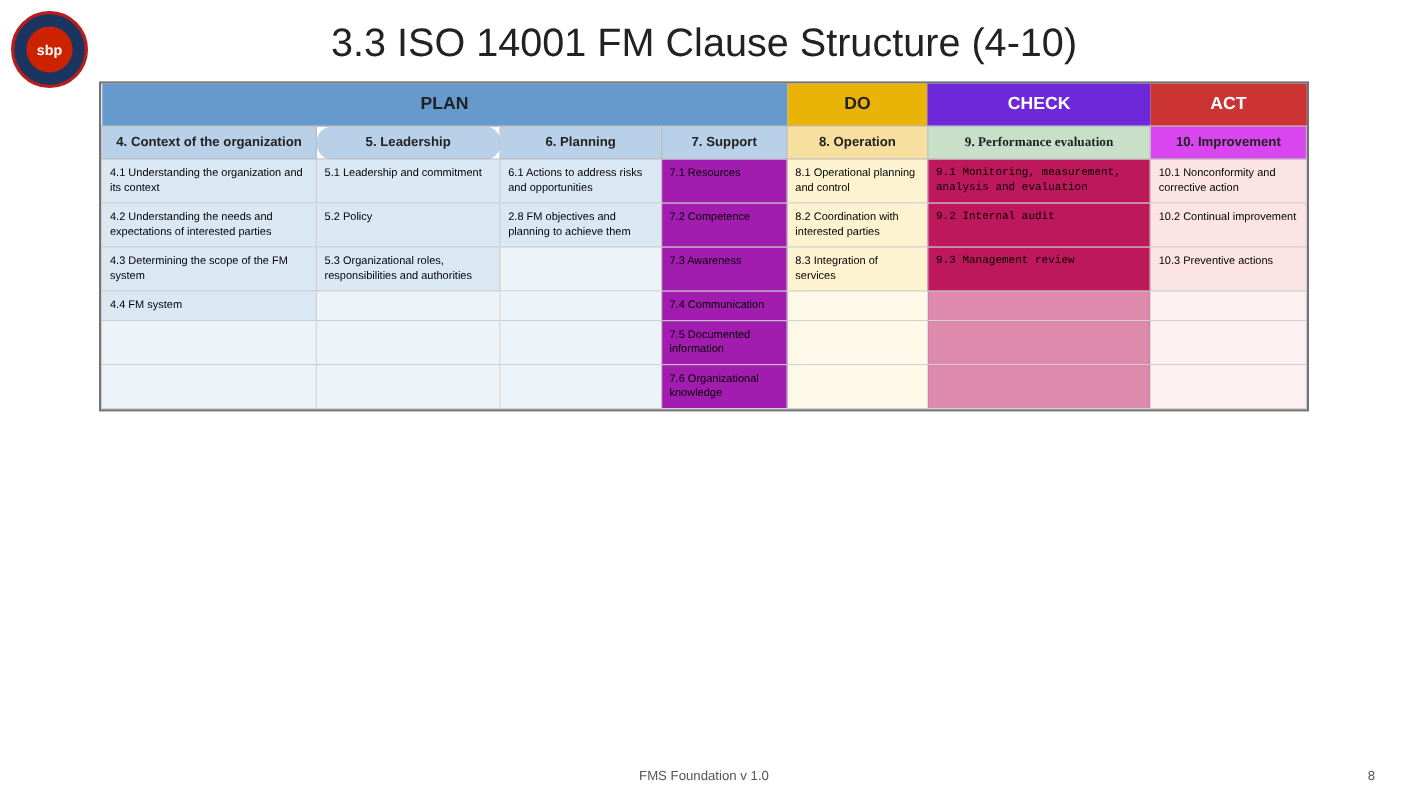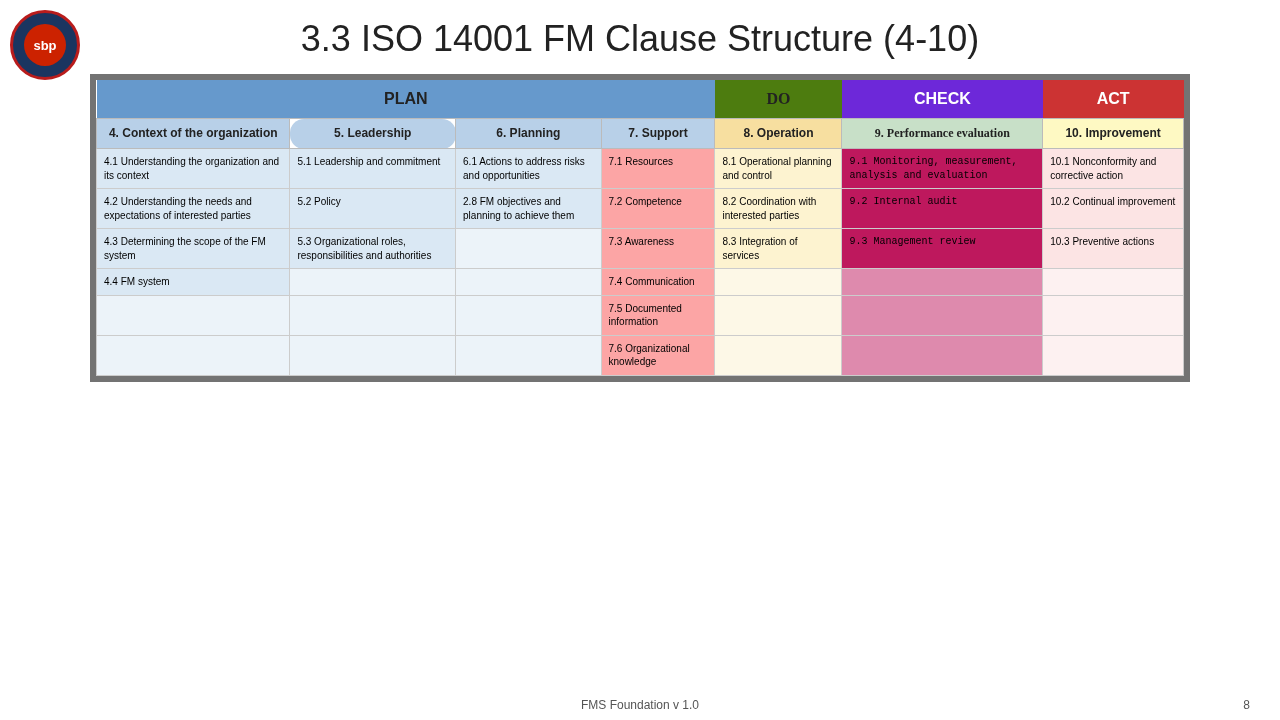--- a/index.html
+++ b/index.html
@@ -50,21 +50,21 @@
       align-items: center;
       justify-content: center;
       color: white;
       font-size: 13px;
       font-weight: bold;
       letter-spacing: 0px;
     }
 
     .table-container {
       margin: 0 90px;
-      border: 6px solid #737373;
+      border: 2px solid #737373;
     }
 
     table {
       width: 100%;
       border-collapse: collapse;
       font-size: 11.5px;
     }
 
     
     .header-row-1 th {
@@ -72,23 +72,22 @@
       font-size: 16px;
       padding: 10px 8px;
       text-align: center;
       color: #333;
     }
     .th-plan {
       background: #6699cc;
       color: #222 !important;
     }
     .th-do {
-      background: #4d7c0f;
+      background: #eab308;
       color: #222 !important;
-      font-family: Liberation Serif, serif;
     }
     .th-check {
       background: #6d28d9;
       color: #fff !important;
     }
     .th-act {
       background: #cc3333;
       color: #fff !important;
     }
 
@@ -100,34 +99,34 @@
       vertical-align: top;
       border: 1px solid #bbb;
       color: #222;
     }
     .col-context { background: #b8d0e8; }
     .col-leadership { background: #b8d0e8; border-radius: 14px; }
     .col-planning { background: #b8d0e8; }
     .col-support { background: #b8d0e8; }
     .col-operation { background: #f7dfa0; }
     .col-performance { background: #c8e0c8; font-family: Liberation Serif, serif; }
-    .col-improvement { background: #fef9c3; margin-top: 36px; }
+    .col-improvement { background: #d946ef; margin-top: 36px; }
 
     
     td {
       border: 1px solid #ccc;
       padding: 6px 7px;
       vertical-align: top;
       font-size: 10px;
       line-height: 1.35;
     }
     .bg-context { background: #dae8f4; }
     .bg-leadership { background: #dae8f4; }
     .bg-planning { background: #dae8f4; }
-    .bg-support { background: #fca5a5; margin-top: 12px; }
+    .bg-support { background: #a21caf; margin-top: 12px; }
     .bg-operation { background: #fdf3d0; }
     .bg-performance { background: #be185d; font-family: Liberation Mono, monospace; }
     .bg-improvement { background: #fce4e4; }
 
     .footer {
       position: absolute;
       bottom: 8px;
       left: 0;
       right: 0;
       display: flex;

